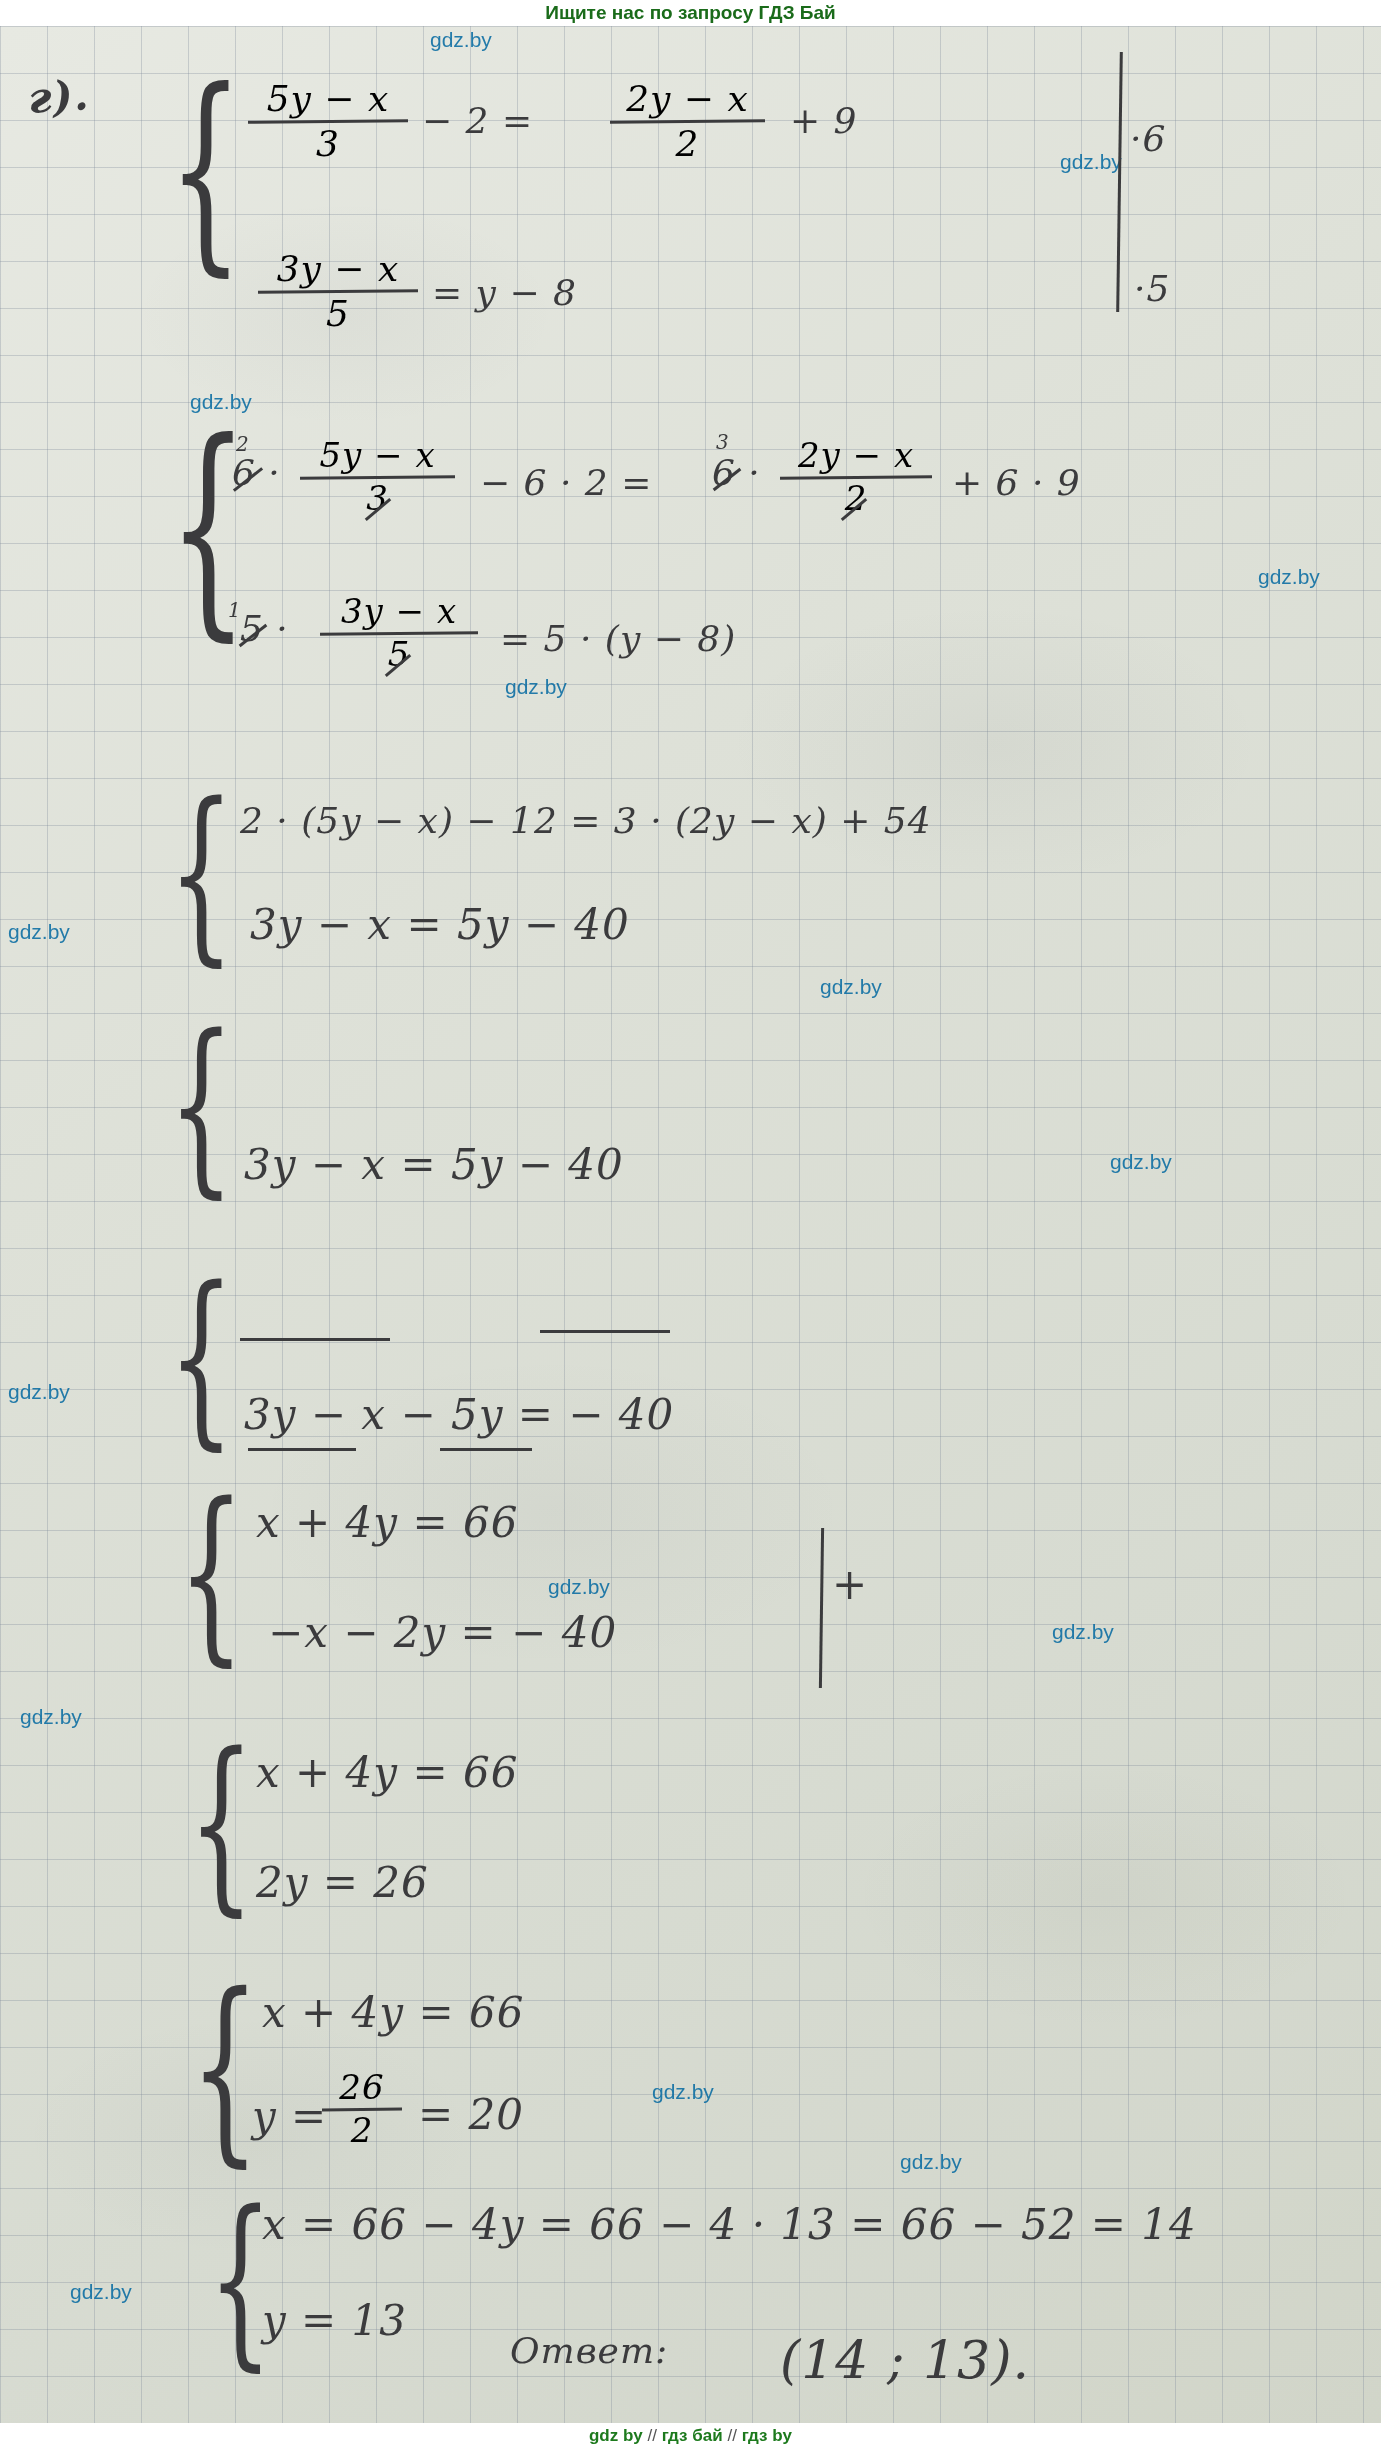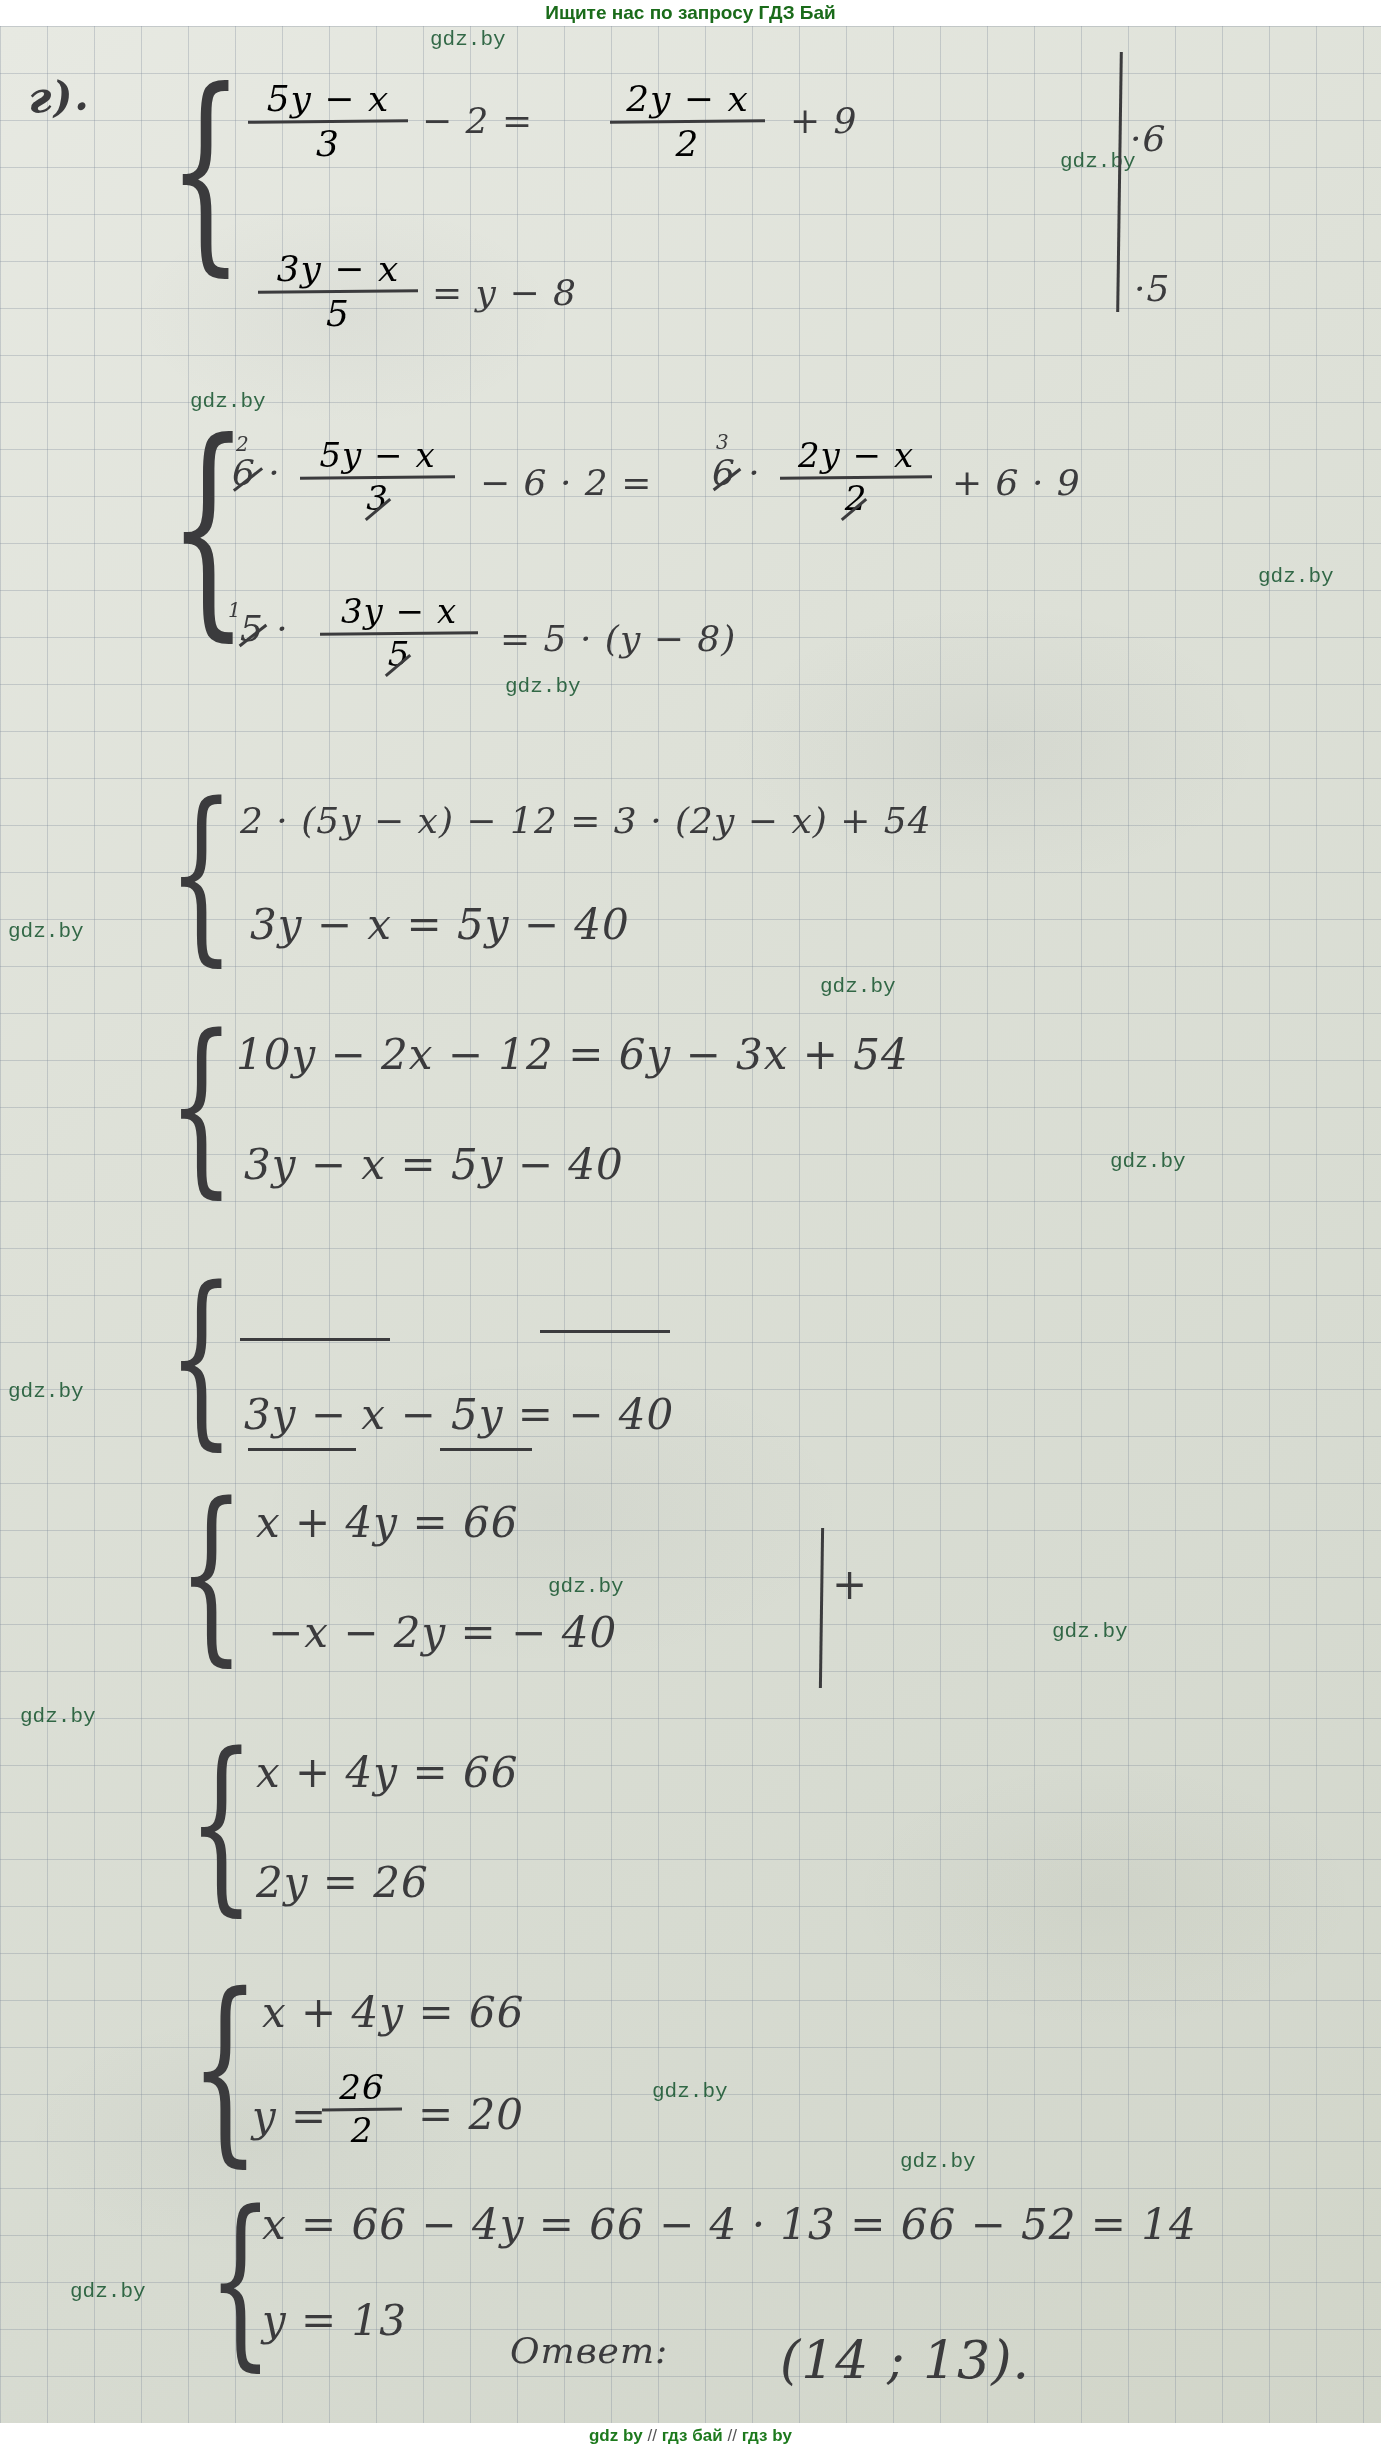--- a/index.html
+++ b/index.html
@@ -73,23 +73,23 @@
       radial-gradient(ellipse 380px 200px at 72% 30%, rgba(90,95,100,0.06), rgba(0,0,0,0) 70%),
       radial-gradient(ellipse 420px 220px at 40% 62%, rgba(90,95,100,0.05), rgba(0,0,0,0) 70%),
       radial-gradient(ellipse 360px 190px at 80% 78%, rgba(90,95,100,0.05), rgba(0,0,0,0) 70%),
       radial-gradient(ellipse 320px 170px at 18% 88%, rgba(90,95,100,0.05), rgba(0,0,0,0) 70%);
     pointer-events: none;
   }
 
   
   .wm {
     position: absolute;
-    color: #14532d;
+    color: #0369a1;
     font-size: 21px;
-    font-family: Liberation Mono, monospace;
+    font-family: Liberation Sans, sans-serif;
     opacity: 0.85;
     white-space: nowrap;
   }
 
   
   .hw {
     position: absolute;
     color: #3b3b3d;
     font-family: "DejaVu Serif", serif;
     font-style: italic;
@@ -235,21 +235,20 @@
     <span class="den">5</span>
   </div>
   <div class="strike" style="left:382px; top:664px; width:32px; transform:rotate(-40deg);"></div>
   <div class="hw md" style="left:500px; top:618px;">= 5 · (y − 8)</div>
 
   <div class="brace" style="left:168px; top:778px; font-size:190px; transform:scaleX(0.55);">{</div>
   <div class="hw md" style="left:240px; top:800px;">2 · (5y − x) − 12 = 3 · (2y − x) + 54</div>
   <div class="hw lg" style="left:250px; top:900px;">3y − x = 5y − 40</div>
 
   <div class="brace" style="left:168px; top:1010px; font-size:190px; transform:scaleX(0.55);">{</div>
-  <div class="hw lg" style="left:236px; top:1030px;">10y − 2x − 12 = 6y − 3x + 54</div>
   <div class="hw lg" style="left:244px; top:1140px;">3y − x = 5y − 40</div>
 
   <div class="brace" style="left:168px; top:1262px; font-size:190px; transform:scaleX(0.55);">{</div>
 
   <div class="underline" style="left:240px; top:1338px; width:150px;"></div>
   <div class="underline" style="left:540px; top:1330px; width:130px;"></div>
   <div class="hw lg" style="left:244px; top:1390px;">3y − x − 5y = − 40</div>
   <div class="underline" style="left:248px; top:1448px; width:108px;"></div>
   <div class="underline" style="left:440px; top:1448px; width:92px;"></div>
 

